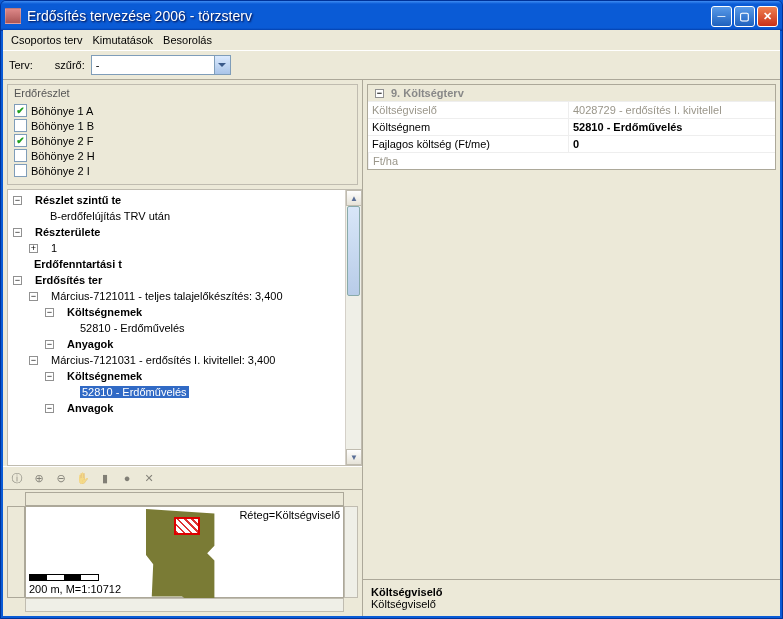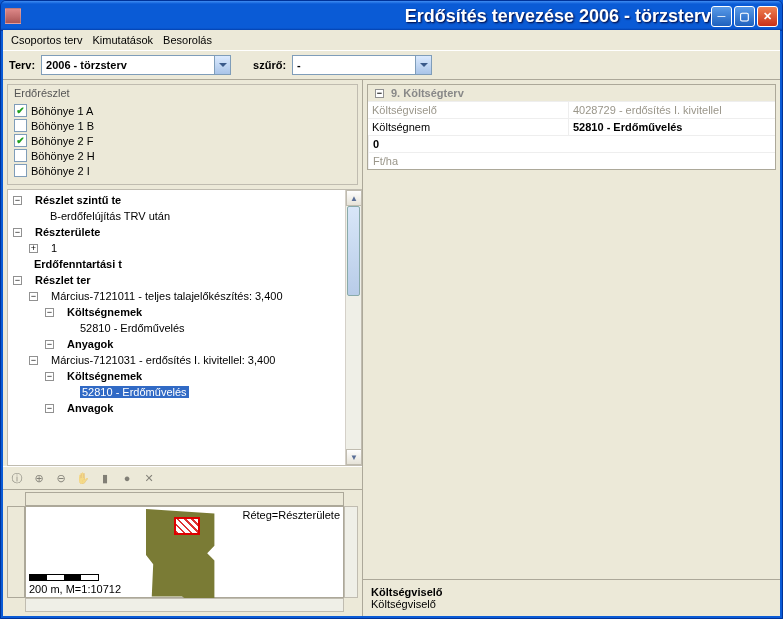--- a/index.html
+++ b/index.html
@@ -1,26 +1,26 @@
 <!DOCTYPE html>
 <html><head>
 <meta charset="utf-8">
 <style>
 * { box-sizing: border-box; margin: 0; padding: 0; font-family: Tahoma, Arial, sans-serif; font-size: 11px; }
 body { background: #0a5bd6; width: 783px; height: 619px; border: 1px solid #003399; border-radius: 6px 6px 0 0; overflow: hidden; }
 .titlebar { background: linear-gradient(to bottom, #3f8cf3, #0a5bd6 10%, #0a5bd6 90%, #003399); height: 30px; display: flex; align-items: center; padding: 0 4px; color: #fff; }
 .title-icon { width: 16px; height: 16px; background: linear-gradient(#d88,#a55); margin-right: 6px; border: 1px solid #fff3; }
-.title-text { font-weight: bold; font-size: 18px; flex: 1; text-shadow: 1px 1px 2px #003; text-align: right; }
+.title-text { font-weight: normal; font-size: 14px; flex: 1; text-shadow: 1px 1px 2px #003; }
 .winbtns { display: flex; gap: 2px; }
 .winbtn { width: 21px; height: 21px; border-radius: 3px; border: 1px solid #fff; background: linear-gradient(#5a9be8,#1e61be); display: flex; align-items: center; justify-content: center; color: #fff; font-weight: bold; font-size: 11px; cursor: pointer; }
 .winbtn.close { background: linear-gradient(#f08050,#c83018); }
 .client { position: absolute; left: 3px; right: 3px; top: 30px; bottom: 3px; background: #ece9d8; display: flex; flex-direction: column; }
 .menubar { display: flex; gap: 10px; padding: 4px 8px; background: #ece9d8; }
 .menubar span { cursor: pointer; }
-.topbar { display: flex; align-items: center; padding: 4px 6px; gap: 6px; background: #ece9d8; border-top: 1px solid #fff; border-bottom: 1px solid #aca899; font-weight: bold; }
+.topbar { display: flex; align-items: center; padding: 4px 6px; gap: 6px; background: #ece9d8; border-top: 1px solid #fff; border-bottom: 1px solid #aca899; }
 .combo { background: #fff; border: 1px solid #7f9db9; height: 20px; display: flex; align-items: center; padding: 0 4px; position: relative; }
 .combo .arrow { position: absolute; right: 0; top: 0; bottom: 0; width: 16px; background: linear-gradient(#dbeafe,#a9c4e8); border-left: 1px solid #7f9db9; display: flex; align-items: center; justify-content: center; }
 .combo .arrow::after { content: ""; border: 4px solid transparent; border-top: 4px solid #3a5a8a; margin-top: 4px; }
 .content { flex: 1; display: flex; min-height: 0; }
 .leftpane { width: 360px; display: flex; flex-direction: column; border-right: 1px solid #aca899; }
 .rightpane { flex: 1; display: flex; flex-direction: column; background: #ece9d8; }
 .group { margin: 4px; border: 1px solid #c0bcb0; background: #ece9d8; }
 .group-title { padding: 2px 6px; color: #555; font-size: 11px; }
 .checklist { padding: 2px 4px 6px; }
 .chkrow { display: flex; align-items: center; padding: 1px 2px; gap: 4px; }
@@ -73,24 +73,20 @@
 
 <div class="client">
   <div class="menubar">
     <span>Csoportos terv</span>
     <span>Kimutatások</span>
     <span>Besorolás</span>
   </div>
 
   <div class="topbar">
     <span>Terv:</span>
-    <div class="combo" style="width:190px">
-      <span>2006 - törzsterv</span>
-      <div class="arrow"></div>
-    </div>
     <span style="width:10px"></span>
     <span>szűrő:</span>
     <div class="combo" style="width:140px">
       <span>-</span>
       <div class="arrow"></div>
     </div>
   </div>
 
   <div class="content">
     <div class="leftpane">
@@ -142,21 +138,21 @@
               <span class="sp" style="width:10px"></span>
               <span>1</span>
             </div>
           <div class="node">
               <span class="sp" style="width:24px"></span>
               <span class="bold">Erdőfenntartási t</span>
             </div>
           <div class="node">
               <div class="exp">−</div>
               <span class="sp" style="width:10px"></span>
-              <span class="bold">Részlet ter</span>
+              <span class="bold">Erdősítés ter</span>
             </div>
           <div class="node">
               <span class="sp" style="width:16px"></span>
               <div class="exp">−</div>
               <span class="sp" style="width:10px"></span>
               <span>Március-7121011 - teljes talajelőkészítés: 3,400</span>
             </div>
           <div class="node">
               <span class="sp" style="width:32px"></span>
               <div class="exp">−</div>
@@ -212,21 +208,21 @@
         <div class="tbtn">●</div>
         <div class="tbtn">✕</div>
       </div>
 
       <div class="mapwrap">
         <div class="ruler-h"></div>
         <div class="ruler-v"></div>
         <div class="map">
           <div class="shape-parcel"></div>
           <div class="shape-mark"></div>
-          <div class="maplabel">Réteg=Részterülete</div>
+          <div class="maplabel">Réteg=Költségviselő</div>
           <div class="scalebar"></div>
           <div class="scaletxt">200 m, M=1:10712</div>
         </div>
         <div class="map-scroll-h"></div>
         <div class="map-scroll-v"></div>
       </div>
     </div>
 
     <div class="rightpane">
       <div class="propgrid">
@@ -236,20 +232,21 @@
         </div>
         <div class="pg-row">
             <div class="k dim">Költségviselő</div>
             <div class="v dim">4028729 - erdősítés I. kivitellel</div>
           </div>
         <div class="pg-row">
             <div class="k">Költségnem</div>
             <div class="v boldv">52810 - Erdőművelés</div>
           </div>
         <div class="pg-row">
+            <div class="k">Fajlagos költség (Ft/me)</div>
             <div class="v boldv">0</div>
           </div>
         <div class="pg-row">
             <div class="v dim">Ft/ha</div>
           </div>
       </div>
       <div style="flex:1"></div>
       <div class="helpbox">
         <div class="bold">Költségviselő</div>
         <div>Költségviselő</div>

